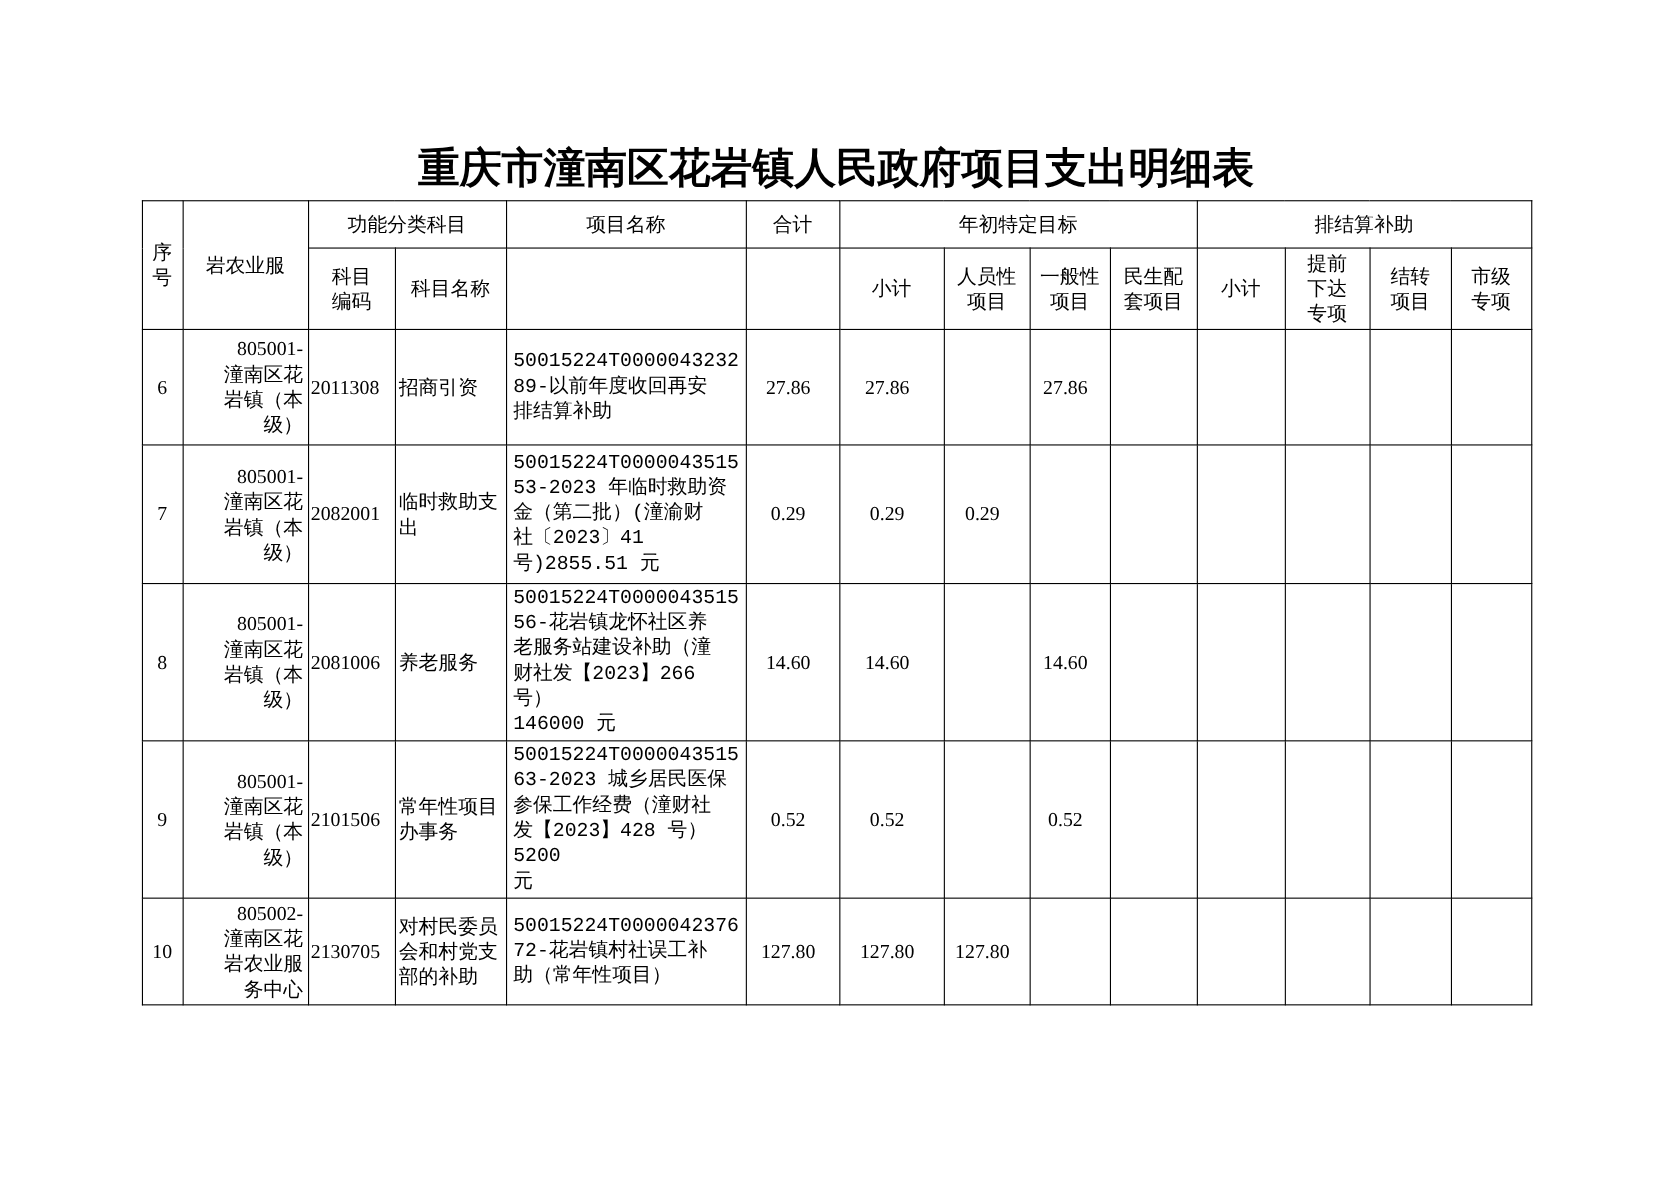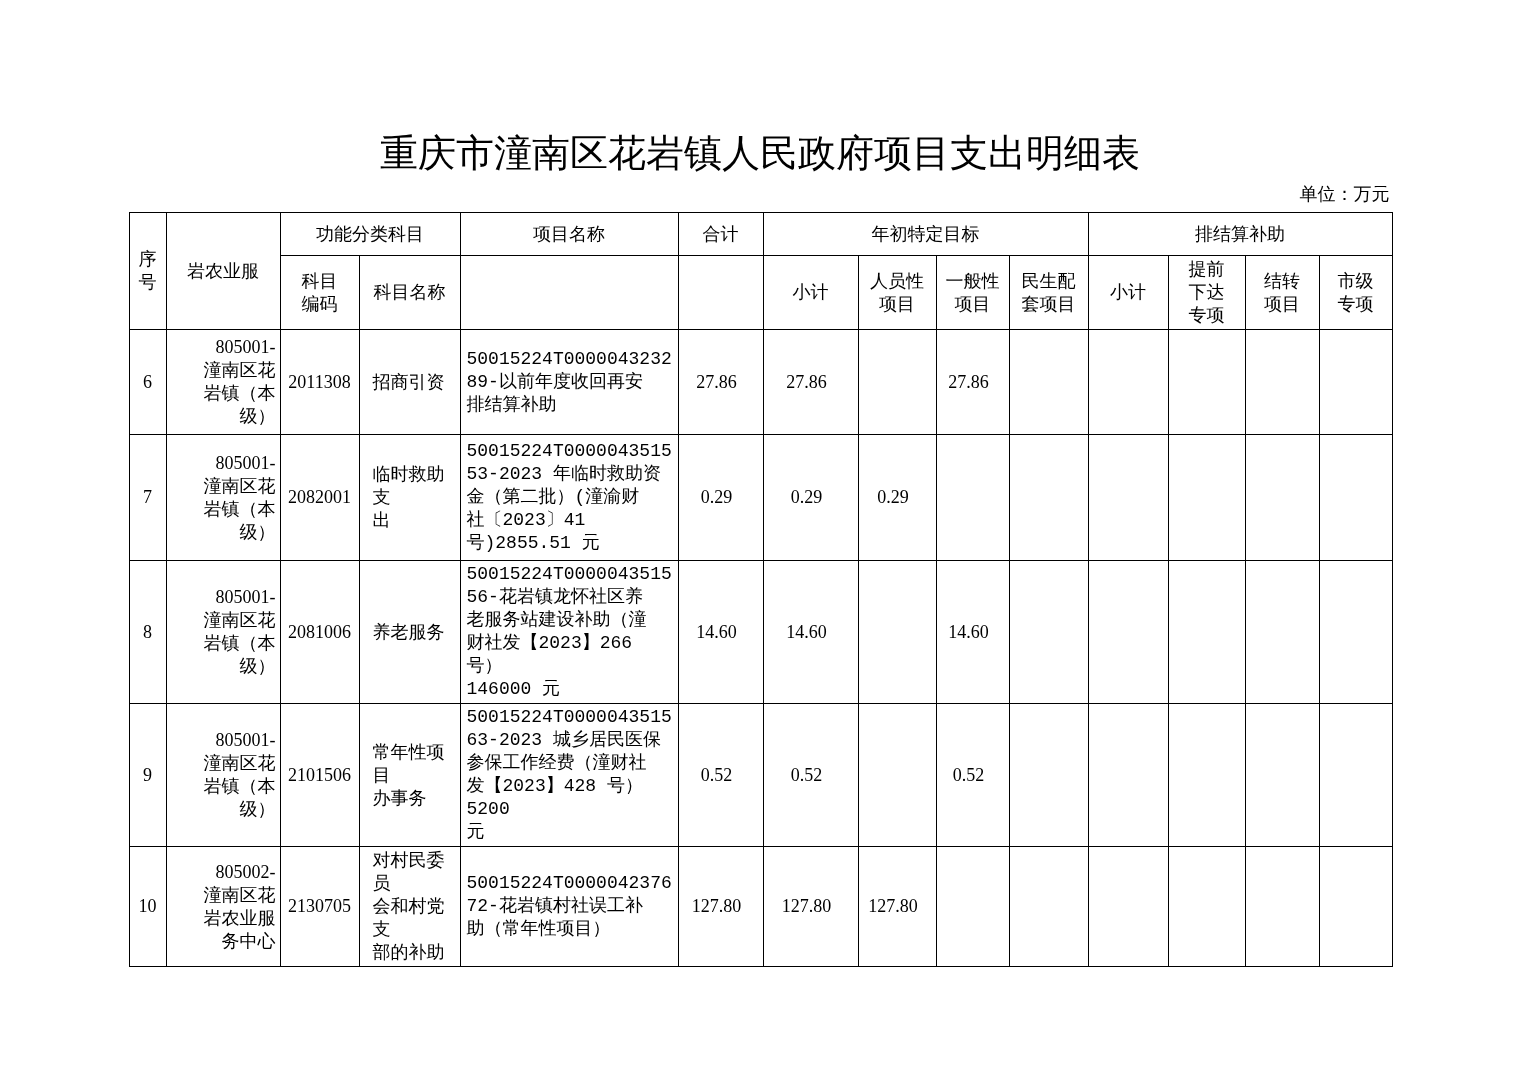--- a/index.html
+++ b/index.html
@@ -12,21 +12,21 @@
     color: #000000;
   }
   .sheet {
     width: 1263px;
     margin: 0 auto;
   }
   .page-title {
     margin: 130px 0 0 0;
     text-align: center;
     font-size: 38px;
-    font-weight: normal;
+    font-weight: bold;
     line-height: 46px;
     white-space: nowrap;
   }
   .unit-note {
     margin-top: 6px;
     text-align: right;
     font-size: 18px;
     line-height: 24px;
     padding-right: 2px;
   }
@@ -49,39 +49,38 @@
   .budget-table th { text-align: center; }
   thead tr:nth-child(1) { height: 43px; }
   thead tr:nth-child(2) { height: 69px; }
   tbody tr:nth-child(1) { height: 105px; }
   tbody tr:nth-child(2) { height: 126px; }
   tbody tr:nth-child(3) { height: 134px; }
   tbody tr:nth-child(4) { height: 132px; }
   tbody tr:nth-child(5) { height: 93px; }
   td.t-seq   { text-align: center; }
   td.t-unit  { text-align: right; padding-left: 9px; padding-right: 4px; }
-  td.t-code  { text-align: center; padding-left: 2px; padding-right: 2px; }
-  td.t-sname { text-align: left; padding-left: 13px; padding-right: 2px; }
+  td.t-code  { text-align: left; padding-left: 2px; padding-right: 2px; }
+  td.t-sname { text-align: left; padding-left: 3px; padding-right: 2px; }
   td.t-proj  { text-align: left; padding-left: 6px; padding-right: 2px; font-family: Liberation Mono, monospace; }
   td.t-num   { text-align: center; padding-right: 12px; }
   .page-number {
     text-align: center;
     font-size: 18px;
     line-height: 22px;
     margin-top: 48px;
   }
 </style>
 </head>
 <body>
 
 <div class="sheet">
 
   <h1 class="page-title">重庆市潼南区花岩镇人民政府项目支出明细表</h1>
 
-  <div class="unit-note">单位：万元</div>
 
   <table class="budget-table">
     <colgroup>
       <col style="width:37px">
         <col style="width:114px">
         <col style="width:79px">
         <col style="width:101px">
       <col style="width:218px">
         <col style="width:85px">
         <col style="width:95px">

